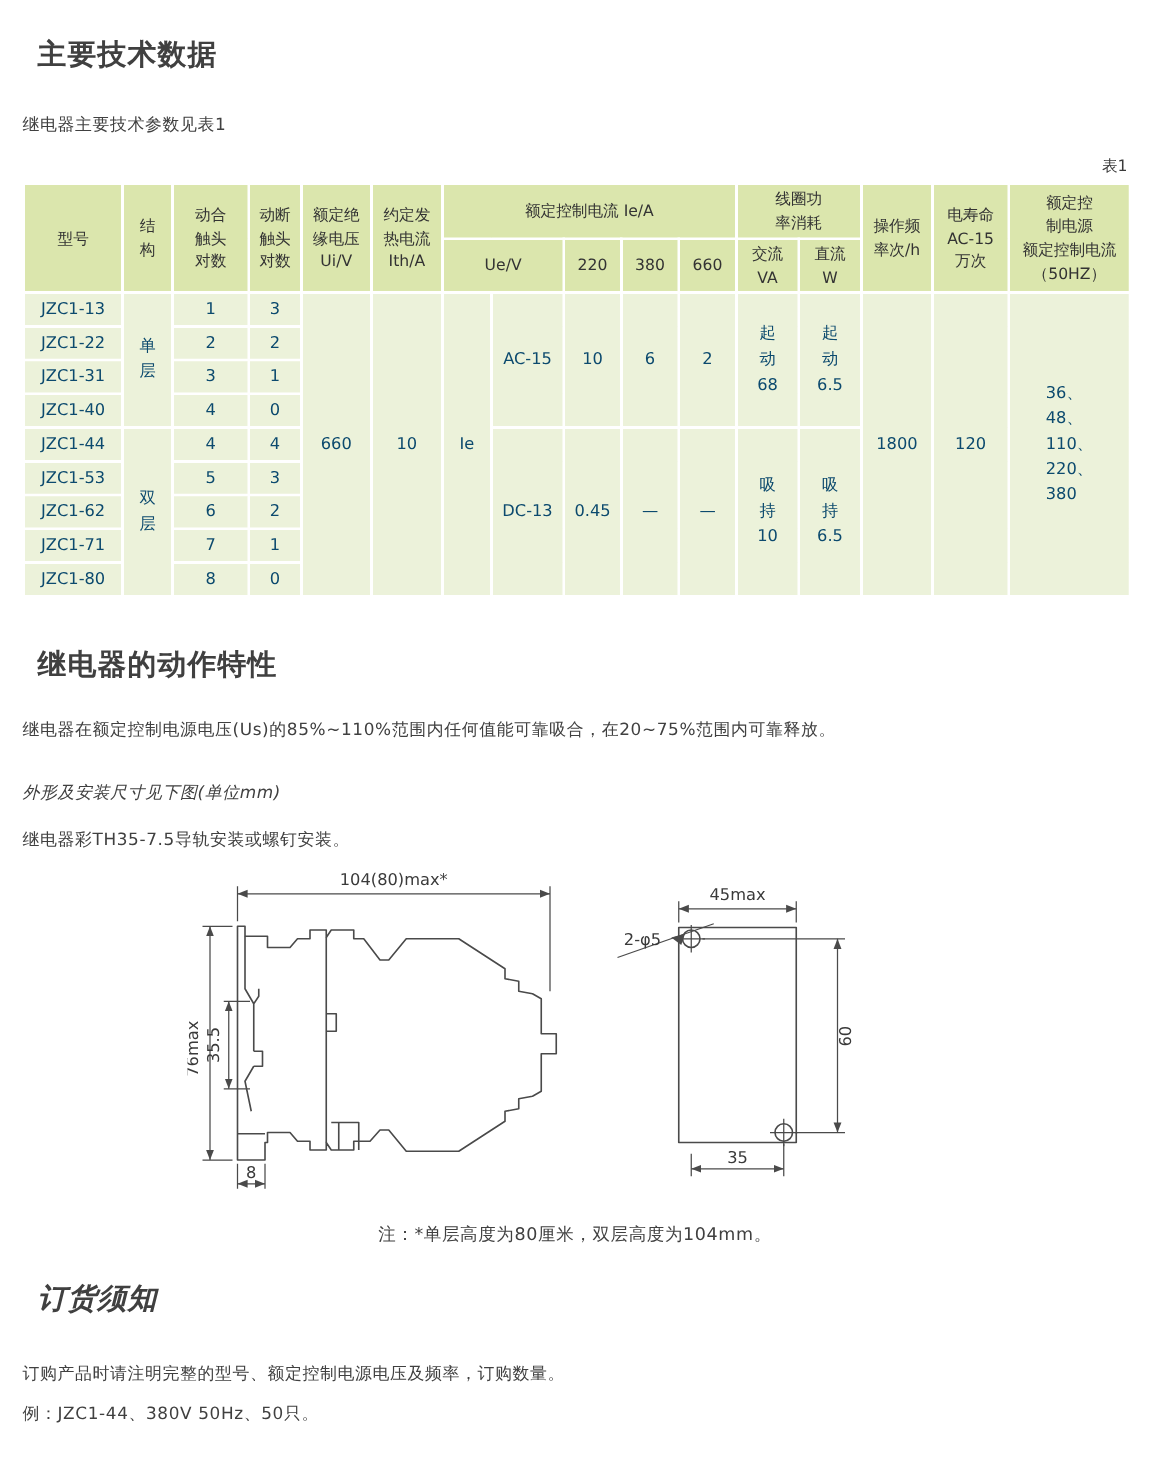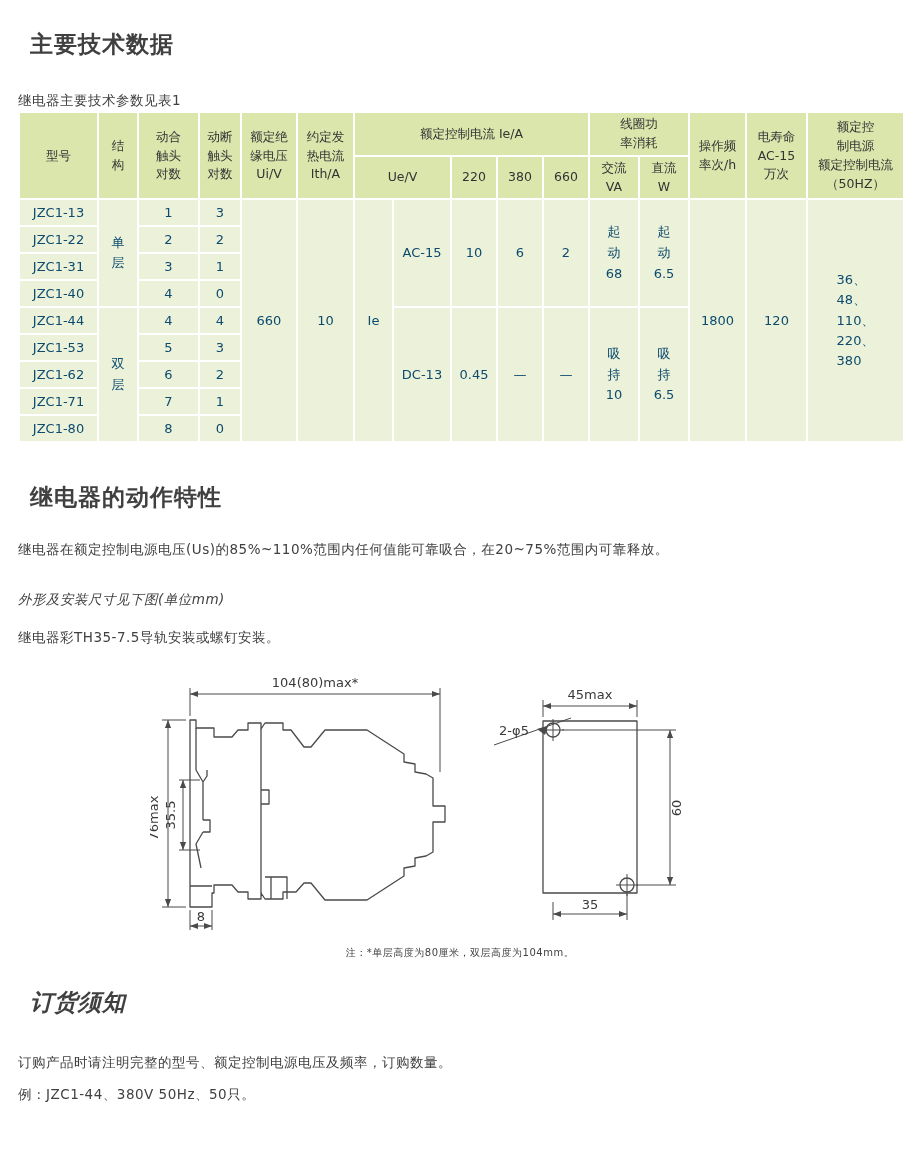--- a/index.html
+++ b/index.html
@@ -38,34 +38,35 @@
   }
   thead tr.h1{height:42px;}
   thead tr.h2{height:42px;}
   tbody tr{height:27px;}
   td.group{line-height:2.2;}
   td.coil{line-height:1.7;}
   td.nbb{border-bottom:none;}
   td.nbt{border-top:none;}
   .stack{display:inline-block;text-align:left;white-space:pre-line;line-height:1.55;}
 
-  .drawings{display:flex;align-items:flex-start;margin-top:24px;padding-left:132px;}
+  .drawings{display:flex;align-items:flex-start;margin-top:10px;padding-left:132px;}
   .drawings svg{display:block;}
   .dwg-line{fill:none;stroke:#4a4a4a;stroke-width:1.3;stroke-linejoin:round;}
   .dim-line{fill:none;stroke:#4a4a4a;stroke-width:1;}
   .dim-text{font-size:13px;fill:#3a3a3a;font-family:"DejaVu Sans","Liberation Sans",sans-serif;}
-  .note{font-size:10px;color:#404040;text-align:center;margin-top:4px;letter-spacing:0.5px;}
+  .note{font-size:14px;color:#404040;text-align:center;margin-top:16px;letter-spacing:0.5px;}
 </style>
 </head>
 <body>
 
 <div class="page">
 
   <h1 class="sec-title">主要技术数据</h1>
   <p class="para m-top-30">继电器主要技术参数见表1</p>
+  <div class="tbl-tag">表1</div>
 
   <table class="spec">
     <colgroup>
       <col style="width:79px">
         <col style="width:40px">
         <col style="width:61px">
         <col style="width:42px">
       <col style="width:56px">
         <col style="width:57px">
         <col style="width:39px">

